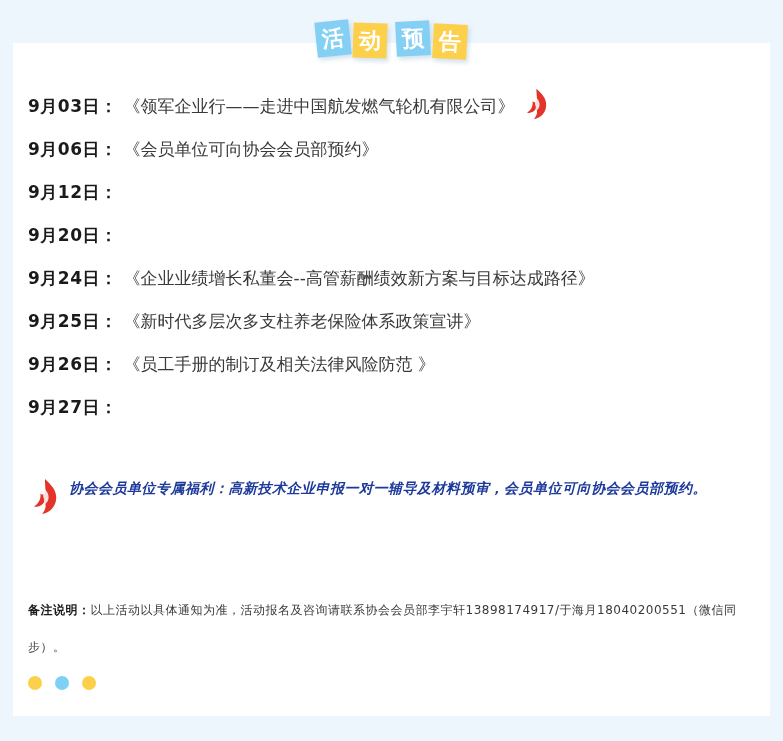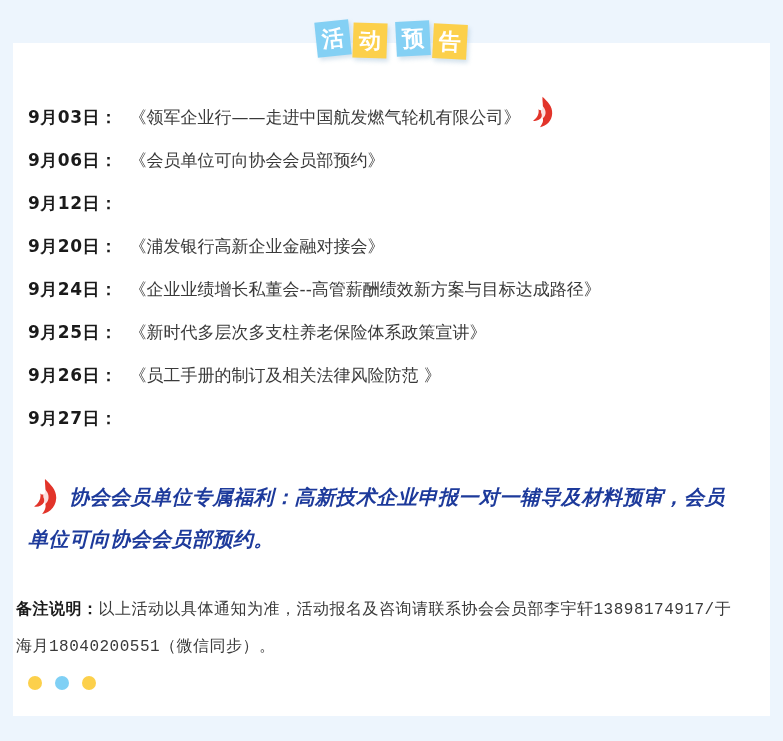--- a/index.html
+++ b/index.html
@@ -32,53 +32,52 @@
   .tile-1{transform:rotate(-6deg);}
   .tile-2{transform:rotate(2deg);margin-top:2px;}
   .tile-3{transform:rotate(-3deg);margin-left:8px;}
   .tile-4{transform:rotate(3deg);margin-top:3px;}
   
   .events{
     position:absolute;left:28px;top:85px;right:20px;
   }
   .event-row{
     height:43px;
-    display:flex;align-items:flex-end;
+    display:flex;align-items:center;
     font-size:17px;line-height:21px;
     white-space:nowrap;
   }
   .event-date{
     font-weight:bold;color:#1a1a1a;
     flex:0 0 auto;
     letter-spacing:.5px;
   }
   .event-title{
     color:#3a3a3a;
-    margin-left:12px;
+    margin-left:6px;
   }
   .event-logo{
     width:27px;height:32px;margin-left:8px;margin-top:-5px;
     flex:0 0 auto;
   }
   
   .benefit{
     position:absolute;left:28px;top:478px;right:38px;
-    font-size:20px;line-height:42px;
+    font-size:14px;line-height:21px;
     font-weight:bold;font-style:italic;
     letter-spacing:.5px;
-    font-family:Liberation Mono, monospace;
   }
   .benefit-logo{
     float:left;width:30px;height:37px;margin:0 9px 0 2px;
   }
   
   .note{
-    position:absolute;left:16px;top:592px;right:38px;
-    font-size:16px;line-height:37px;
-    color:#3a3a3a;letter-spacing:.5px;font-family:Liberation Mono, monospace;
+    position:absolute;left:28px;top:592px;right:38px;
+    font-size:12px;line-height:37px;
+    color:#3a3a3a;letter-spacing:.5px;
   }
   .note-label{font-weight:bold;color:#1a1a1a;}
   
   .dots{
     position:absolute;left:28px;top:676px;
     display:flex;gap:13px;
   }
   .dot{width:14px;height:14px;border-radius:50%;}
 </style>
 </head>
@@ -105,21 +104,20 @@
     </div>
     <div class="event-row">
       <span class="event-date">9月06日：</span>
       <span class="event-title">《会员单位可向协会会员部预约》</span>
     </div>
     <div class="event-row">
       <span class="event-date">9月12日：</span>
     </div>
     <div class="event-row">
       <span class="event-date">9月20日：</span>
-      <span class="event-title">《浦发银行高新企业金融对接会》</span>
     </div>
     <div class="event-row">
       <span class="event-date">9月24日：</span>
       <span class="event-title">《企业业绩增长私董会--高管薪酬绩效新方案与目标达成路径》</span>
     </div>
     <div class="event-row">
       <span class="event-date">9月25日：</span>
       <span class="event-title">《新时代多层次多支柱养老保险体系政策宣讲》</span>
     </div>
     <div class="event-row">

